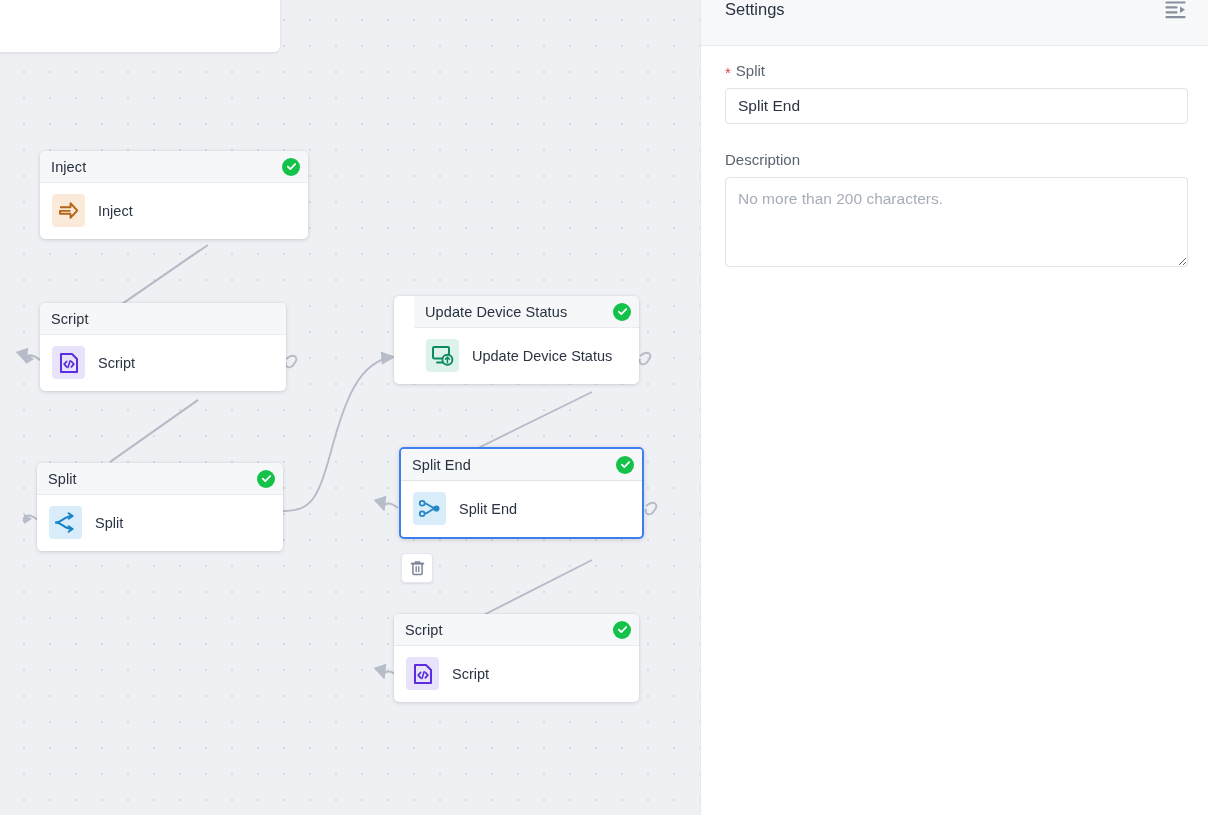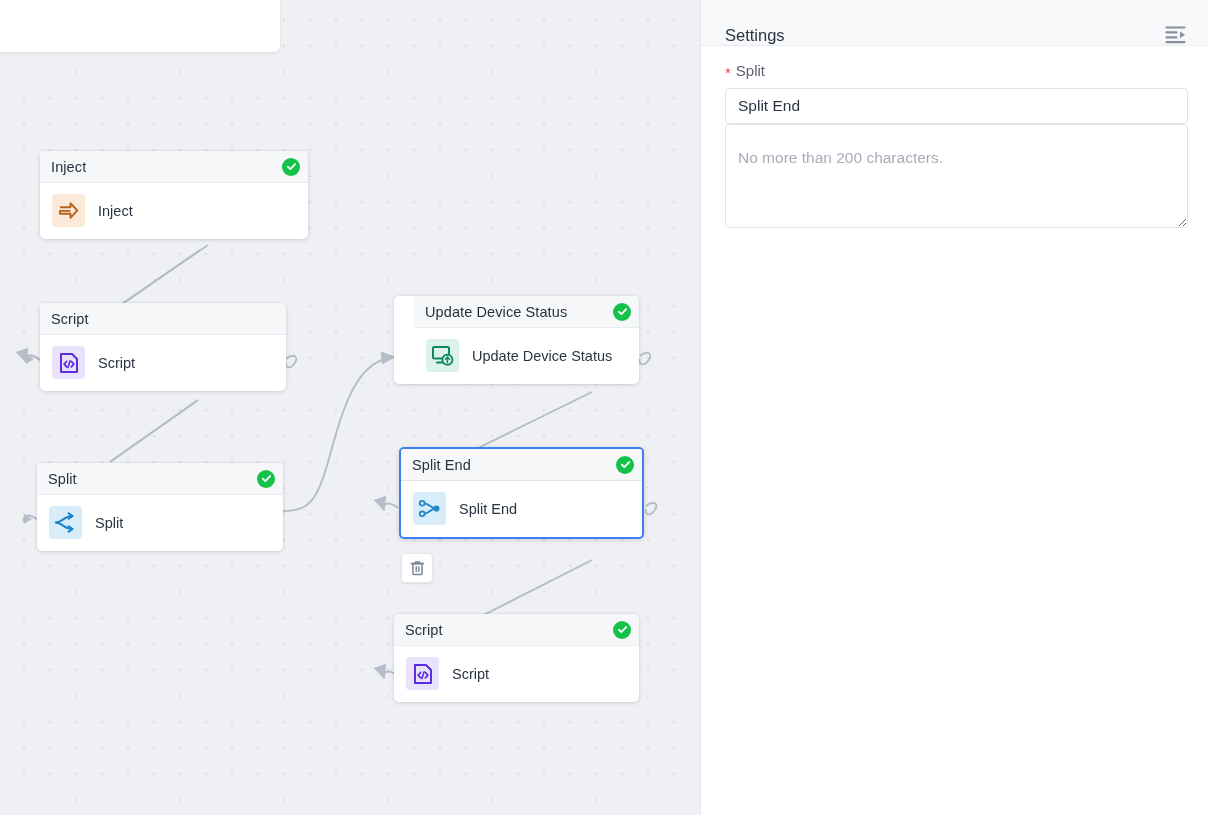--- a/index.html
+++ b/index.html
@@ -115,21 +115,21 @@
   
   #settings {
     position: absolute; left: 701px; top: 0;
     width: 507px; height: 815px;
     background: #ffffff;
   }
   #settings-header {
     height: 46px;
     background: #f7f8fa;
     border-bottom: 1px solid #e9ebf0;
-    display: flex; align-items: flex-end;
+    display: flex; align-items: flex-start;
     padding: 0 21px 0 24px;
   }
   #settings-title {
     font-size: 16.5px; color: #2b3442; flex: 1;
   }
   #collapse-btn { width: 22px; height: 20px; cursor: pointer; display:block; }
 
   #settings-body { padding: 16px 22px 0 24px; }
   .field-label {
     font-size: 15px; color: #5b6370;
@@ -139,23 +139,23 @@
   .field-label.spaced { margin-top: 27px; }
   input.text-input {
     width: 463px; height: 36px;
     border: 1px solid #dfe2e8; border-radius: 4px;
     padding: 0 12px;
     font-size: 15.5px; color: #2b3442;
     font-family: "Liberation Sans", sans-serif;
     outline: none; background: #fff;
   }
   textarea.area-input {
-    width: 463px; height: 104px;
+    width: 463px; height: 90px;
     border: 1px solid #dfe2e8; border-radius: 4px;
-    padding: 24px 12px;
+    padding: 12px 12px;
     font-size: 15.5px; color: #2b3442;
     font-family: "Liberation Sans", sans-serif;
     outline: none; resize: vertical; background: #fff;
   }
   input.text-input::placeholder, textarea.area-input::placeholder { color: #a7adb8; }
 </style>
 </head>
 <body>
 
 <div id="app">
@@ -368,18 +368,21 @@
     </div>
 
     <div id="settings-body">
 
       <div class="field-label">
         <span class="req">*</span>
         <span>Split</span>
       </div>
       <input class="text-input" type="text" value="Split End" style="">
 
+      <div class="field-label spaced">
+        <span>Description</span>
+      </div>
       <textarea class="area-input" placeholder="No more than 200 characters." style=""></textarea>
 
     </div>
   </div>
 
 </div>
 
 </body></html>

